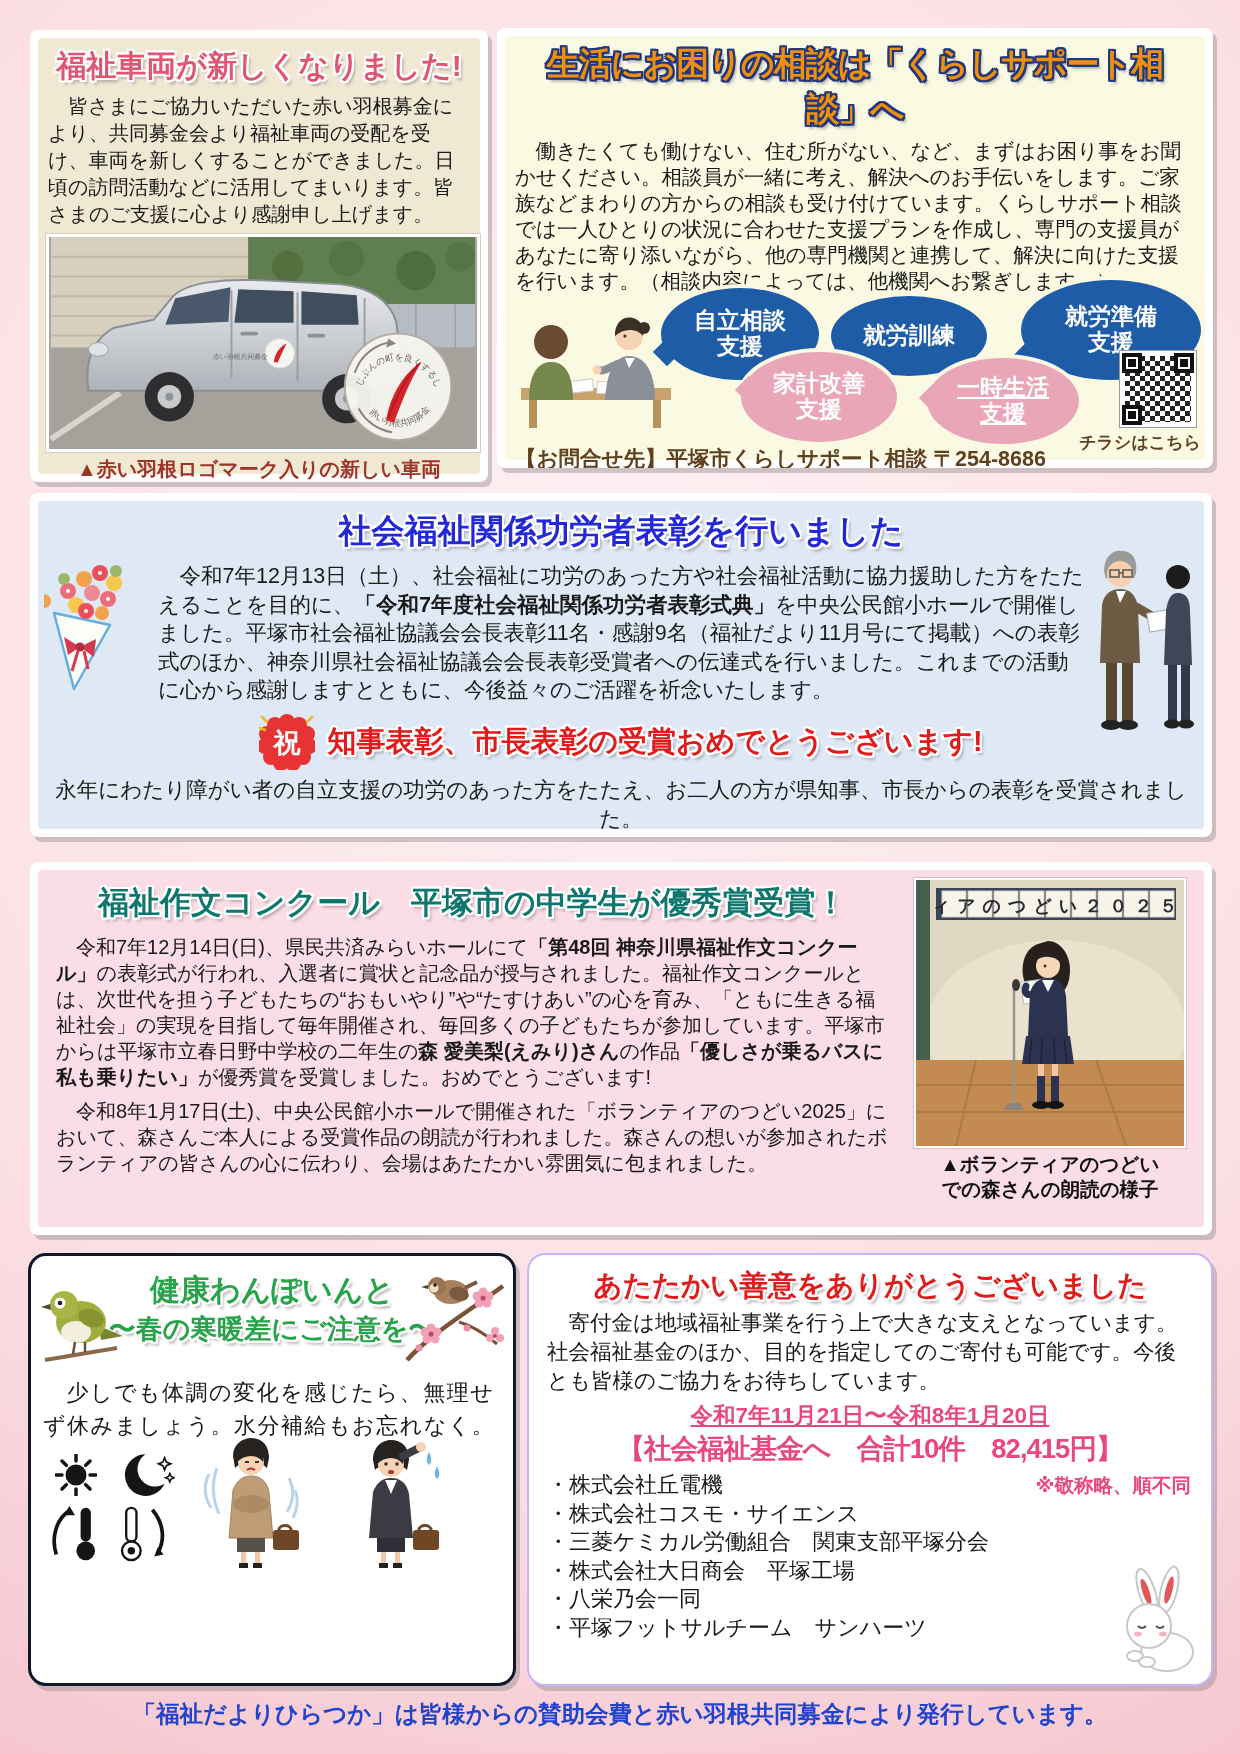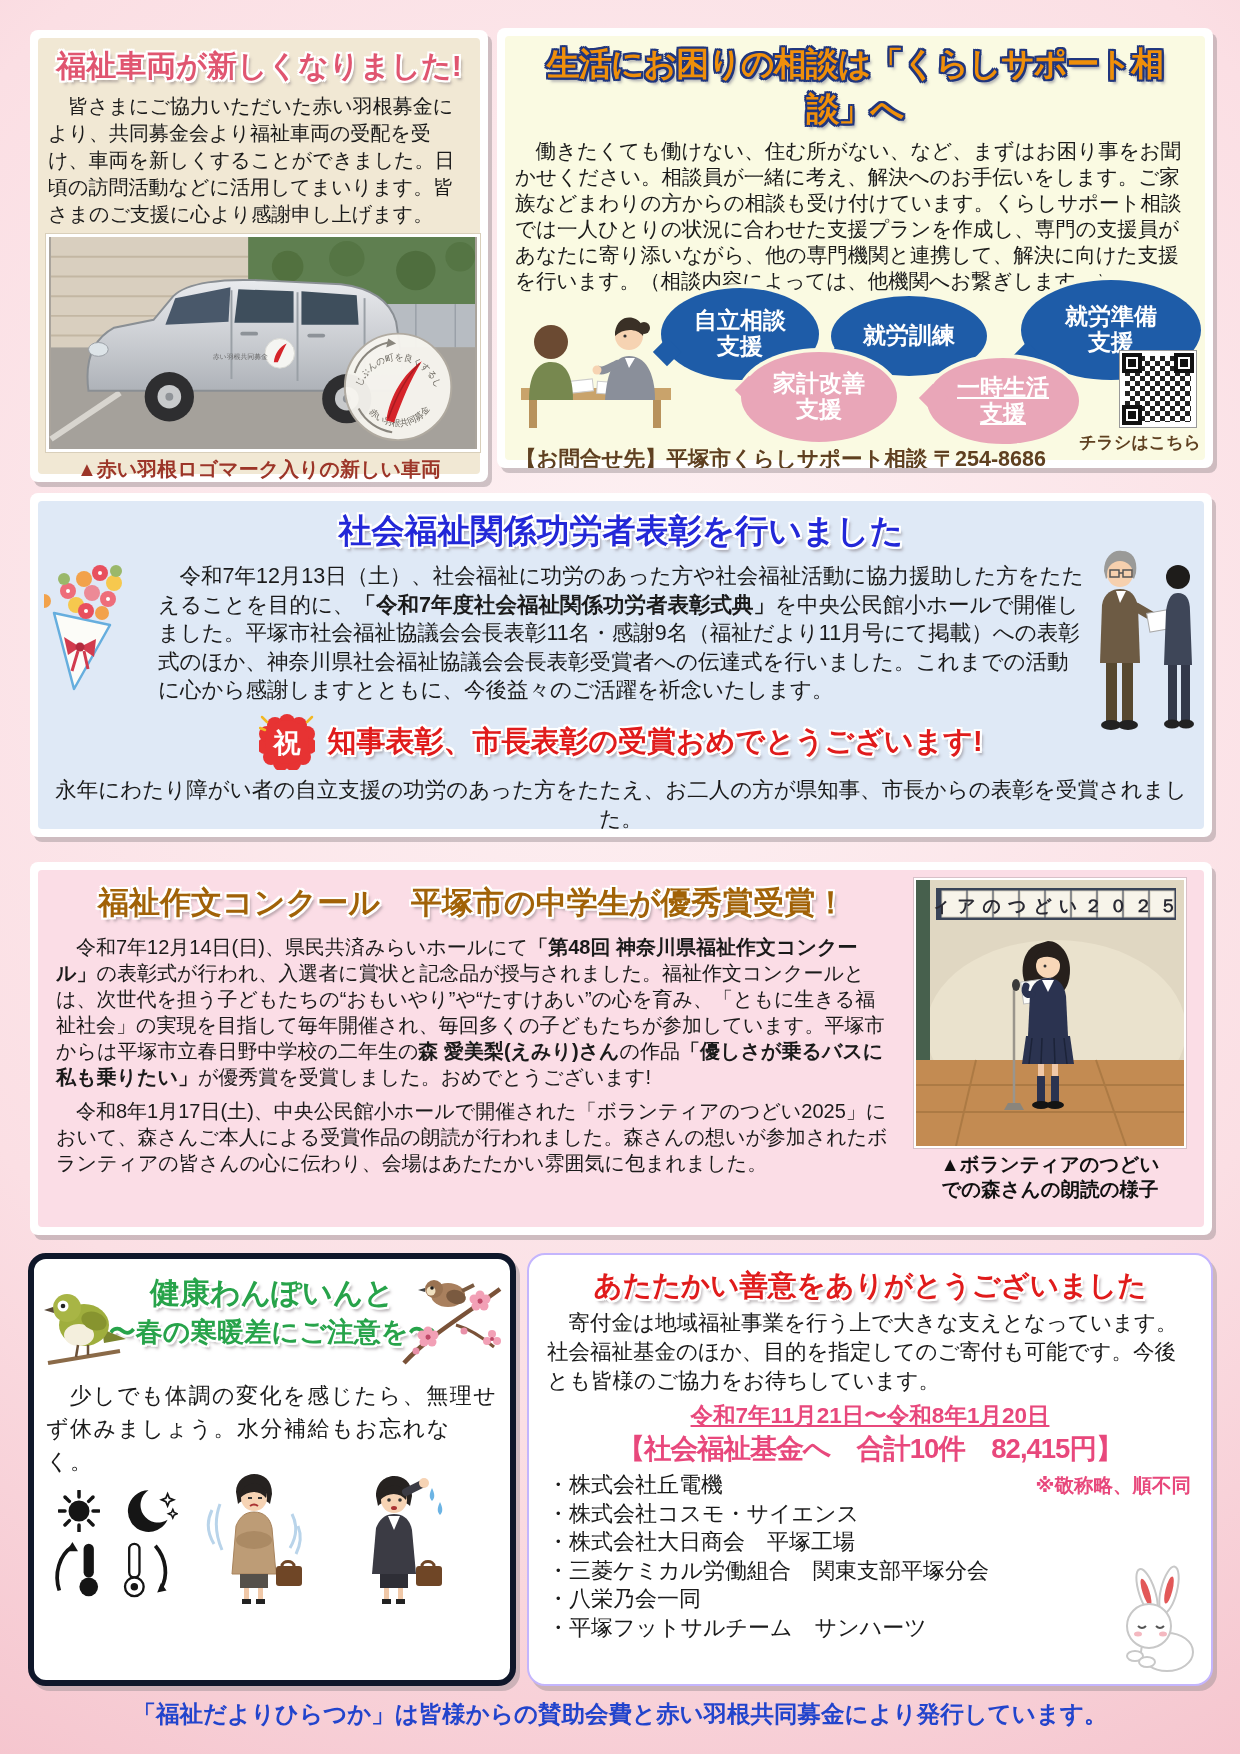--- a/index.html
+++ b/index.html
@@ -68,30 +68,30 @@
   .congrats-text{font-size:29px;font-weight:bold;color:#e01b1b;}
   .congrats-sub{font-size:21.5px;text-align:center;margin-top:4px;}
   .names-row{display:flex;margin-top:4px;}
   .names-col{width:50%;text-align:center;}
   .award-cat{font-size:21px;font-weight:bold;color:#e54e6e;}
 
   
   #card-essay{left:30px;top:862px;width:1182px;height:373px;padding:8px;box-sizing:border-box;}
   #card-essay .inner{background:#fbdde6;border-radius:4px;height:100%;box-sizing:border-box;
                      padding:6px 14px;position:relative;}
-  .essay-title{font-size:31px;font-weight:bold;color:#a16207;margin:6px 0 10px 46px;}
+  .essay-title{font-size:31px;font-weight:bold;color:#0f766e;margin:6px 0 10px 46px;}
   .essay-para{font-size:20px;line-height:26px;width:838px;margin-left:4px;}
   .essay-para + .essay-para{margin-top:8px;}
   .essay-photo{position:absolute;right:18px;top:8px;width:268px;height:266px;border:2px solid #fff;
                box-shadow:0 0 0 1px #d8c0c8;}
   .essay-caption{position:absolute;right:18px;top:282px;width:272px;text-align:center;
                  font-size:19.5px;font-weight:bold;line-height:25px;color:#111;}
 
   
-  #card-health{left:28px;top:1253px;width:488px;height:433px;background:#fff;border:6px solid #0f172a;
+  #card-health{left:28px;top:1253px;width:488px;height:433px;background:#fff;border:3px solid #0f172a;
                border-radius:18px;box-sizing:border-box;position:absolute;
                box-shadow:4px 5px 0 rgba(150,140,144,.45);padding:4px 10px;overflow:hidden;}
   .health-header{position:relative;height:106px;}
   .health-title{margin-top:10px;text-align:center;font-weight:bold;color:#27a34a;}
   .health-title .l1{font-size:30px;} .health-title .l2{font-size:27px;}
   .bird-illust{position:absolute;left:0px;top:8px;}
   .plum-illust{position:absolute;right:-4px;top:0px;}
   .health-body{font-size:22px;line-height:33px;letter-spacing:1.5px;padding:0 2px;}
   .health-icons{position:relative;height:122px;margin-top:6px;}
 
@@ -561,22 +561,22 @@
   <div id="card-donation">
     <div class="don-title olw">あたたかい善意をありがとうございました</div>
     <div class="don-body">　寄付金は地域福祉事業を行う上で大きな支えとなっています。社会福祉基金のほか、目的を指定してのご寄付も可能です。今後とも皆様のご協力をお待ちしています。</div>
     <div class="don-period">令和7年11月21日〜令和8年1月20日</div>
     <div class="don-total">【社会福祉基金へ　合計10件　82,415円】</div>
     <div class="don-list">
       <div class="don-note">※敬称略、順不同</div>
       <div>
           <div>・株式会社丘電機</div>
           <div>・株式会社コスモ・サイエンス</div>
+          <div>・三菱ケミカル労働組合　関東支部平塚分会</div>
           <div>・株式会社大日商会　平塚工場</div>
-          <div>・三菱ケミカル労働組合　関東支部平塚分会</div>
           <div>・八栄乃会一同</div>
           <div>・平塚フットサルチーム　サンハーツ</div>
         </div>
     </div>
     <svg class="rabbit-illust" width="96" height="112" viewBox="0 0 96 112">
       <g stroke="#c8c8c8" stroke-width="2" fill="#fff">
         <ellipse cx="42" cy="30" rx="8" ry="24" transform="rotate(-18 42 30)"></ellipse>
         <ellipse cx="64" cy="28" rx="8" ry="24" transform="rotate(14 64 28)"></ellipse>
       </g>
       <ellipse cx="41" cy="30" rx="3.5" ry="14" transform="rotate(-18 41 30)" fill="#e25858"></ellipse>

